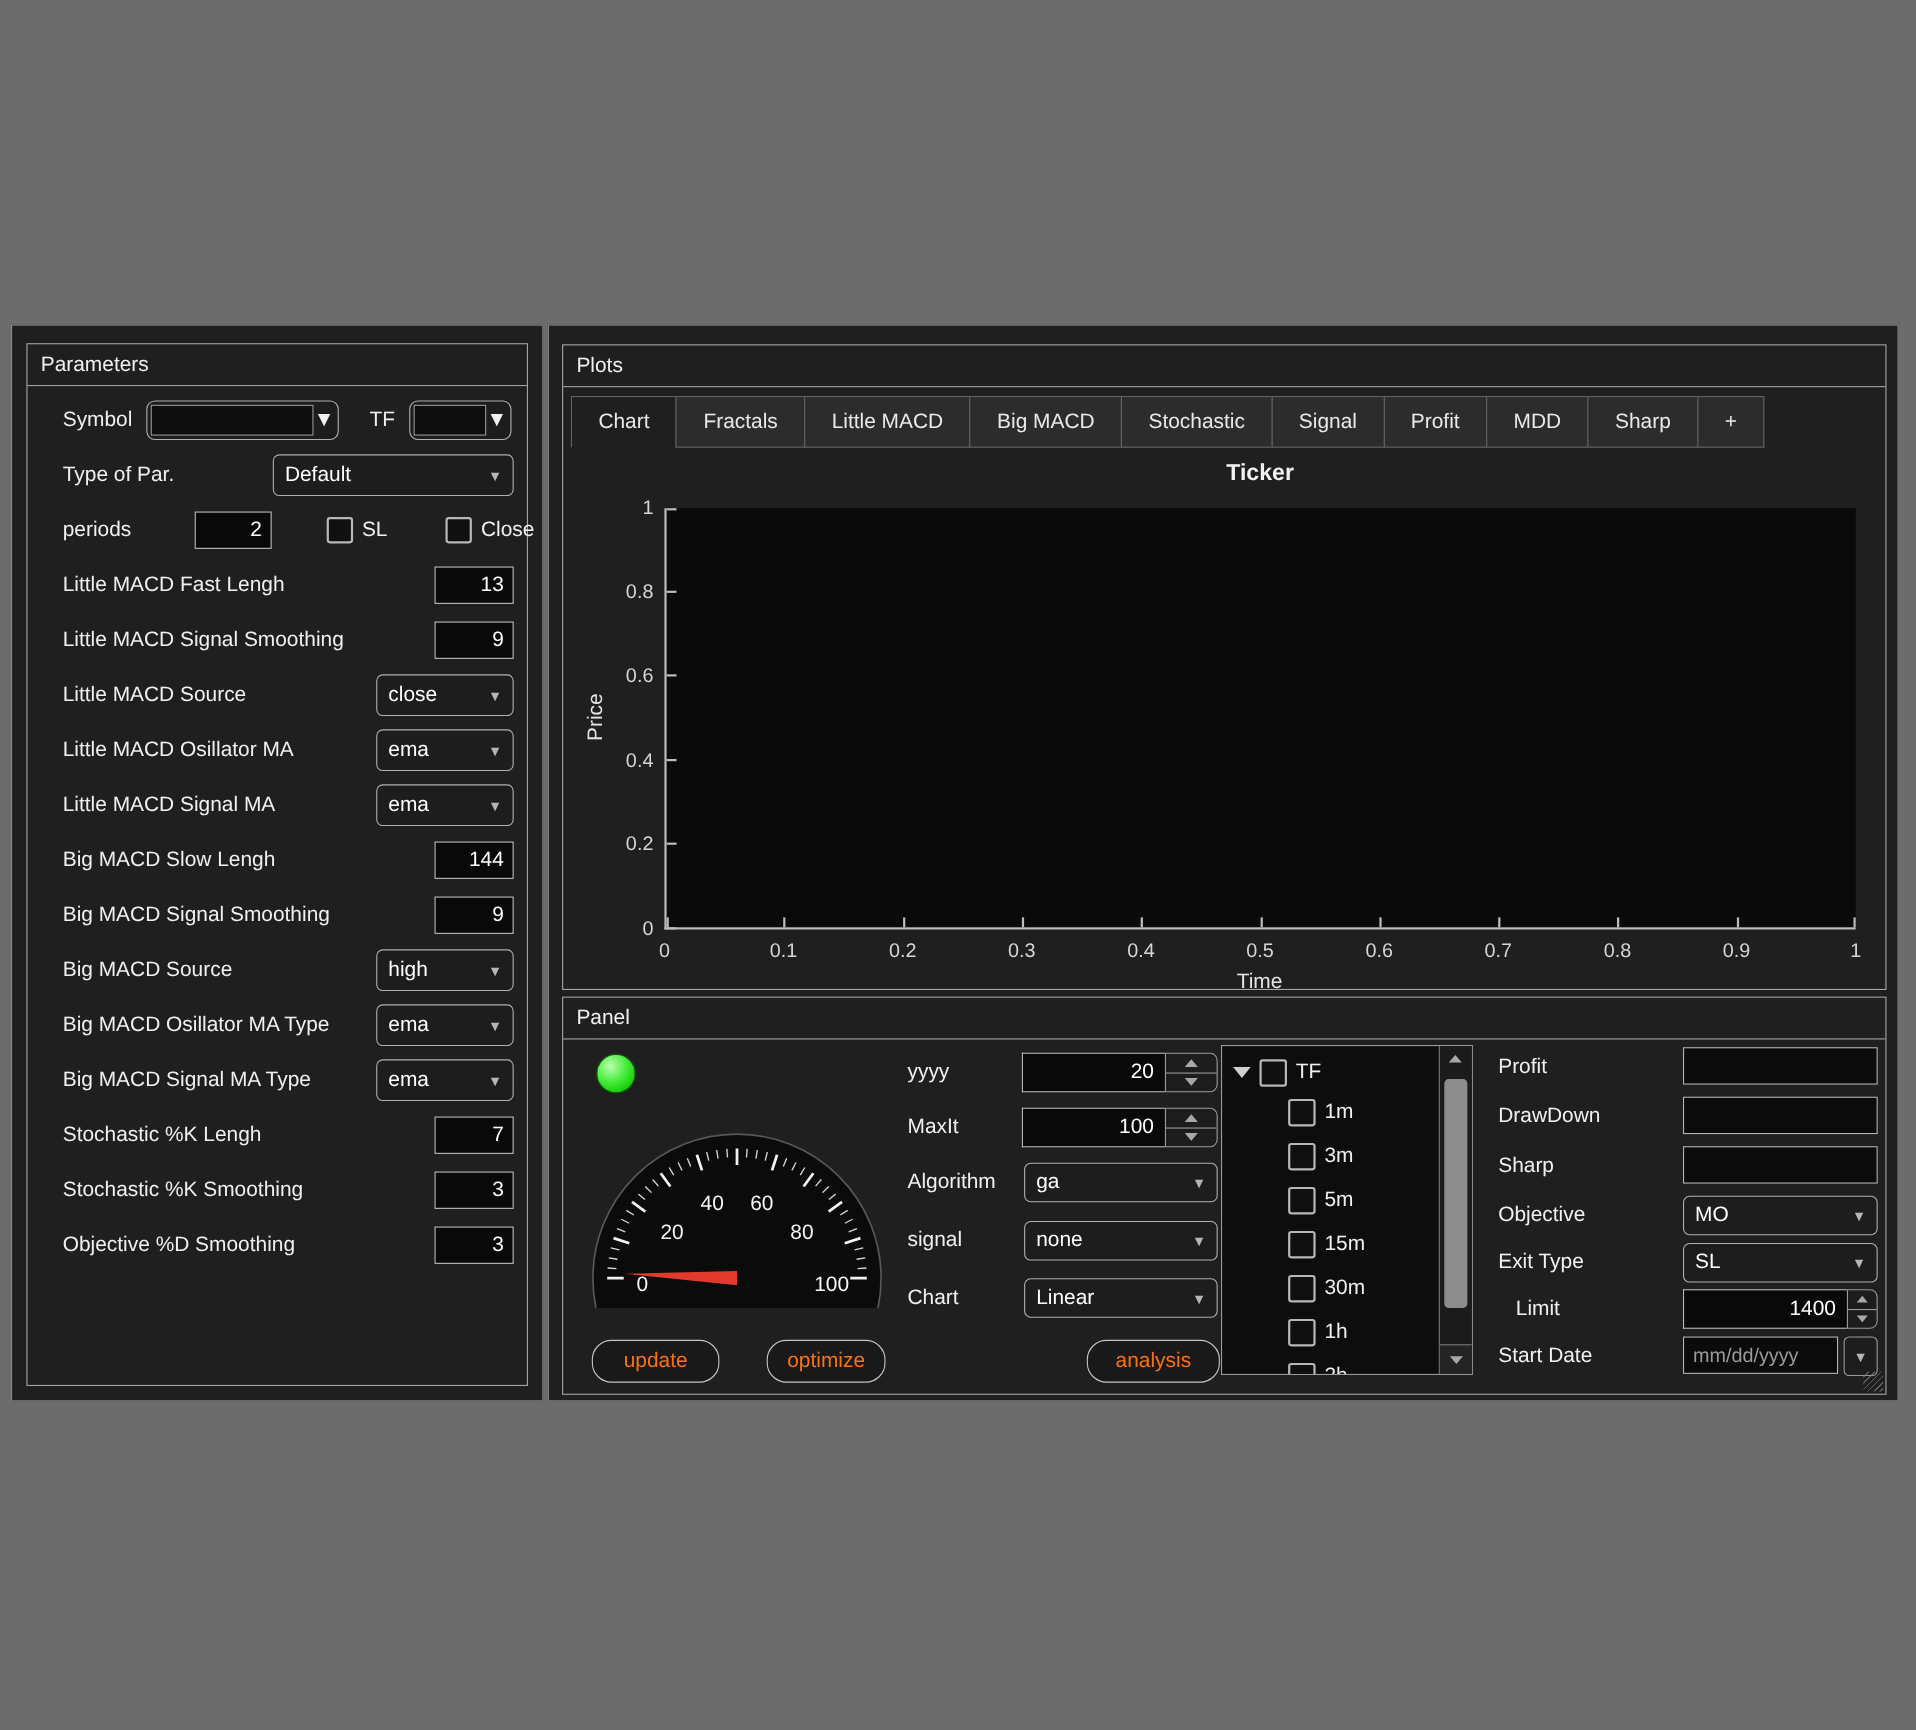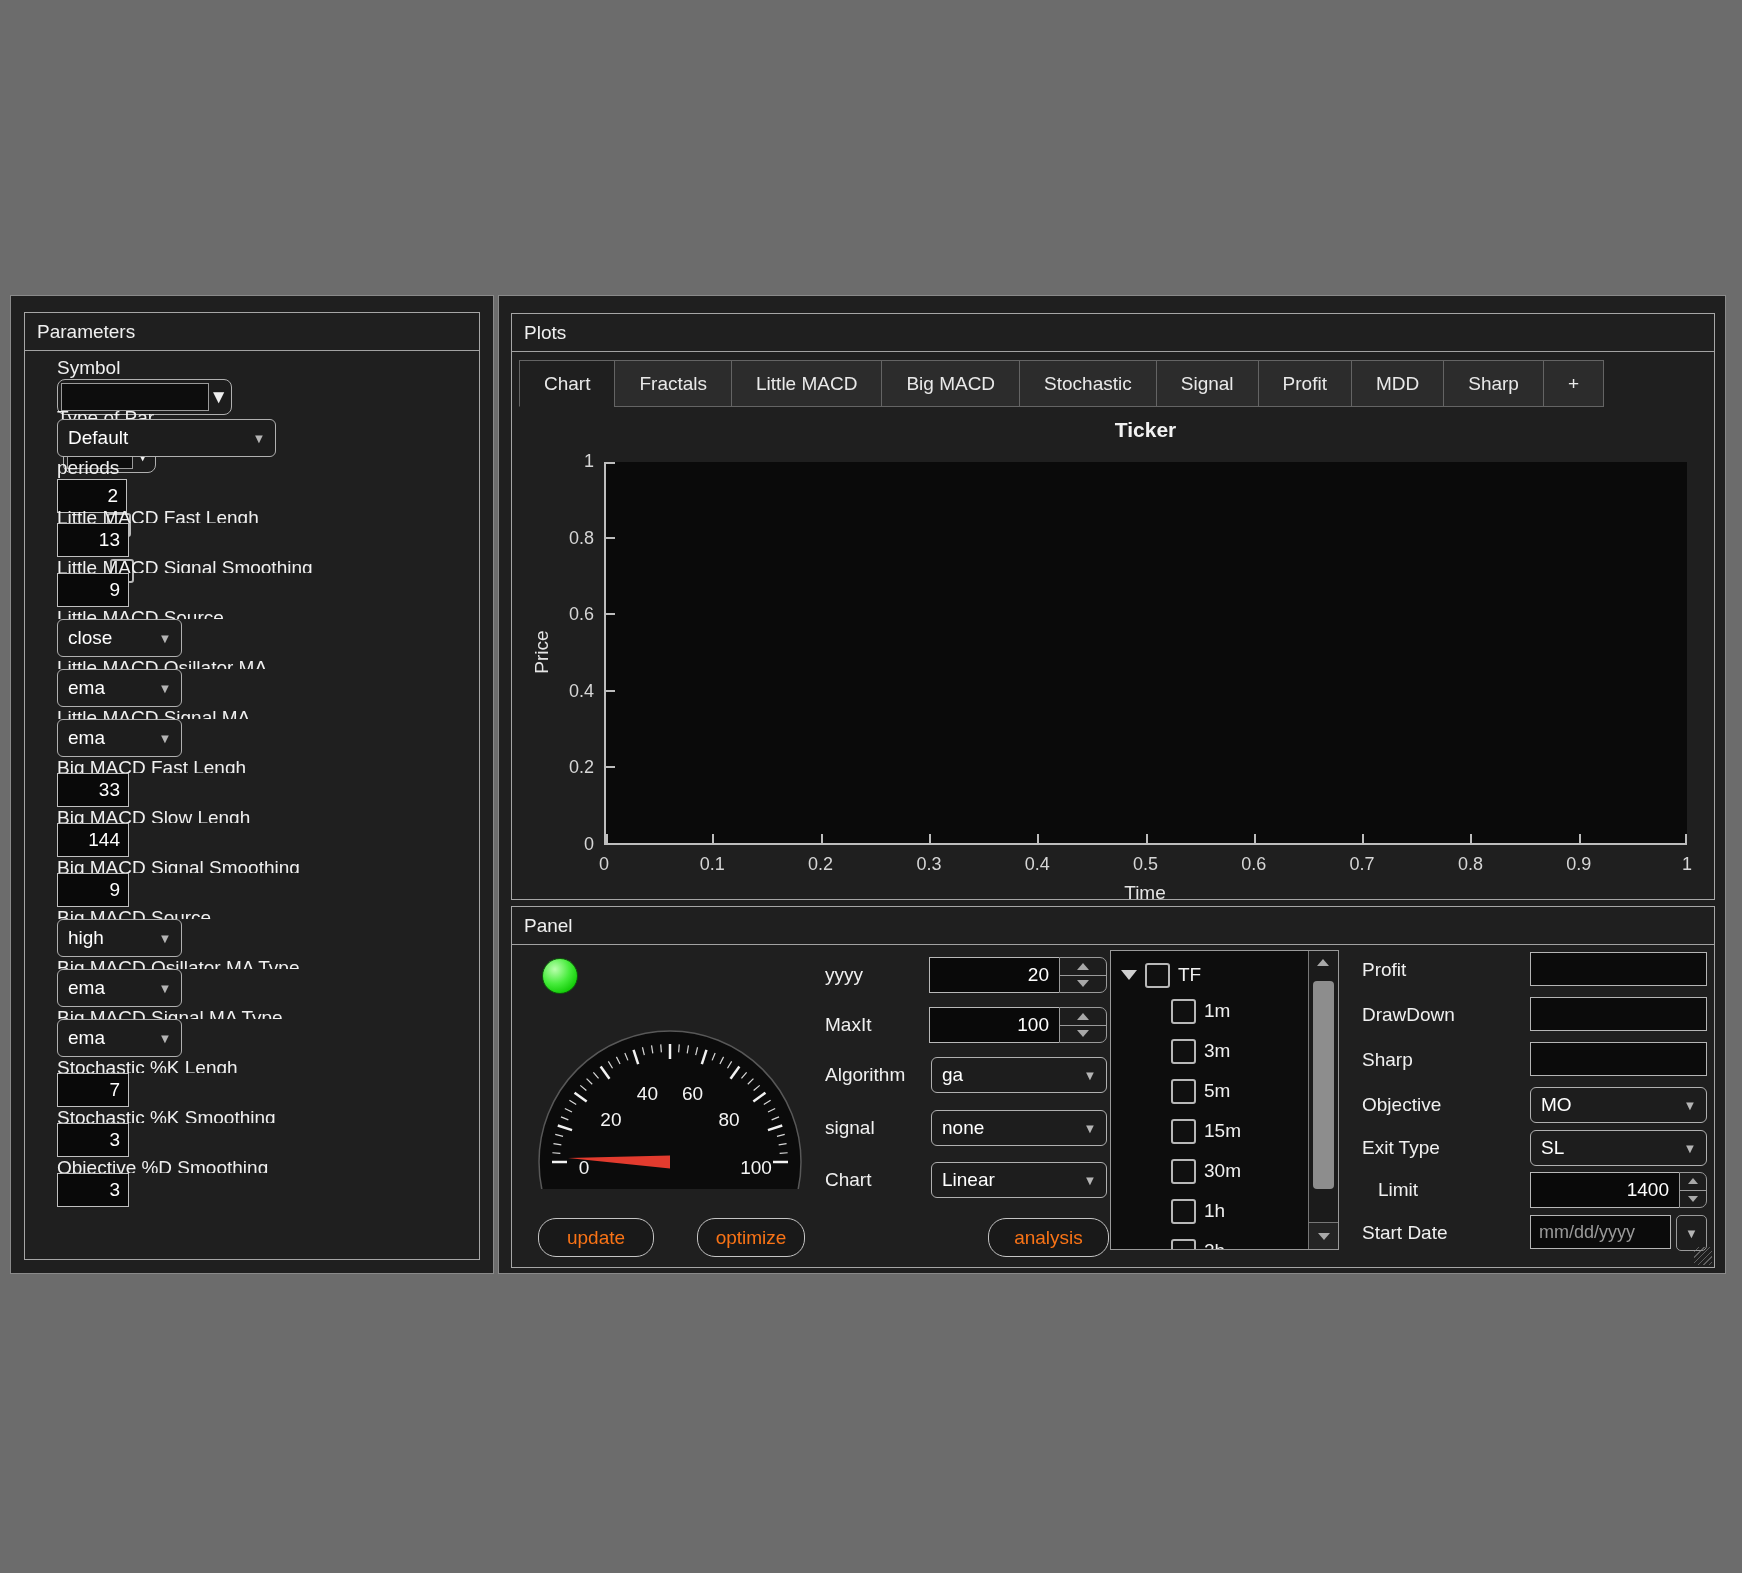--- a/index.html
+++ b/index.html
@@ -6,21 +6,21 @@
   .desktop{position:relative;width:1742px;height:1573px;background:#6c6c6c;overflow:hidden;}
   .window{position:absolute;background:#1f1f1f;border:1px solid #8a8a8a;}
   .win-left{left:10px;top:295px;width:482px;height:977px;}
   .win-right{left:498px;top:295px;width:1226px;height:977px;}
   .panel{position:absolute;background:#1f1f1f;border:1px solid #a6a6a6;}
   .panel-title{height:37px;line-height:37px;padding-left:12px;border-bottom:1px solid #a2a2a2;
     color:#f0f0f0;font-size:19px;}
   
   #params-panel{left:13px;top:16px;width:454px;height:946px;}
   .params-body{position:absolute;top:38px;left:0;right:0;padding-top:6px;}
-  .prow{height:50px;display:flex;padding-left:32px;padding-right:12px;color:#f0f0f0;font-size:19px;flex-direction:column;}
+  .prow{height:50px;display:flex;align-items:center;padding-left:32px;padding-right:12px;color:#f0f0f0;font-size:19px;}
   .plabel{flex:1;white-space:nowrap;overflow:hidden;}
   .numfield{width:62px;height:32px;background:#090909;border:1px solid #c0c0c0;color:#fff;
     font-size:19px;line-height:32px;text-align:right;padding-right:8px;box-sizing:content-box;flex:none;}
   .dd{height:36px;background:#1d1d1d;border:1px solid #b0b0b0;border-radius:6px;display:flex;
     align-items:center;color:#fff;font-size:19px;flex:none;}
   .dd .dd-text{flex:1;padding-left:10px;white-space:nowrap;overflow:hidden;}
   .dd .dd-arrow{width:32px;text-align:center;color:#b5b5b5;font-size:13px;flex:none;}
   .dd-param{width:123px;}
   .combo{height:36px;border:1px solid #b0b0b0;border-radius:8px;background:#1d1d1d;display:flex;
     align-items:stretch;padding:3px;box-sizing:border-box;flex:none;}
@@ -155,24 +155,20 @@
               </div>
             </div>
             <div class="prow">
               <span class="plabel">Little MACD Signal MA</span>
               <div class="dd dd-param">
                 <span class="dd-text">ema</span>
                 <span class="dd-arrow">▼</span>
               </div>
             </div>
             <div class="prow">
-              <span class="plabel">Big MACD Fast Lengh</span>
-              <div class="numfield">33</div>
-            </div>
-            <div class="prow">
               <span class="plabel">Big MACD Slow Lengh</span>
               <div class="numfield">144</div>
             </div>
             <div class="prow">
               <span class="plabel">Big MACD Signal Smoothing</span>
               <div class="numfield">9</div>
             </div>
             <div class="prow">
               <span class="plabel">Big MACD Source</span>
               <div class="dd dd-param">

